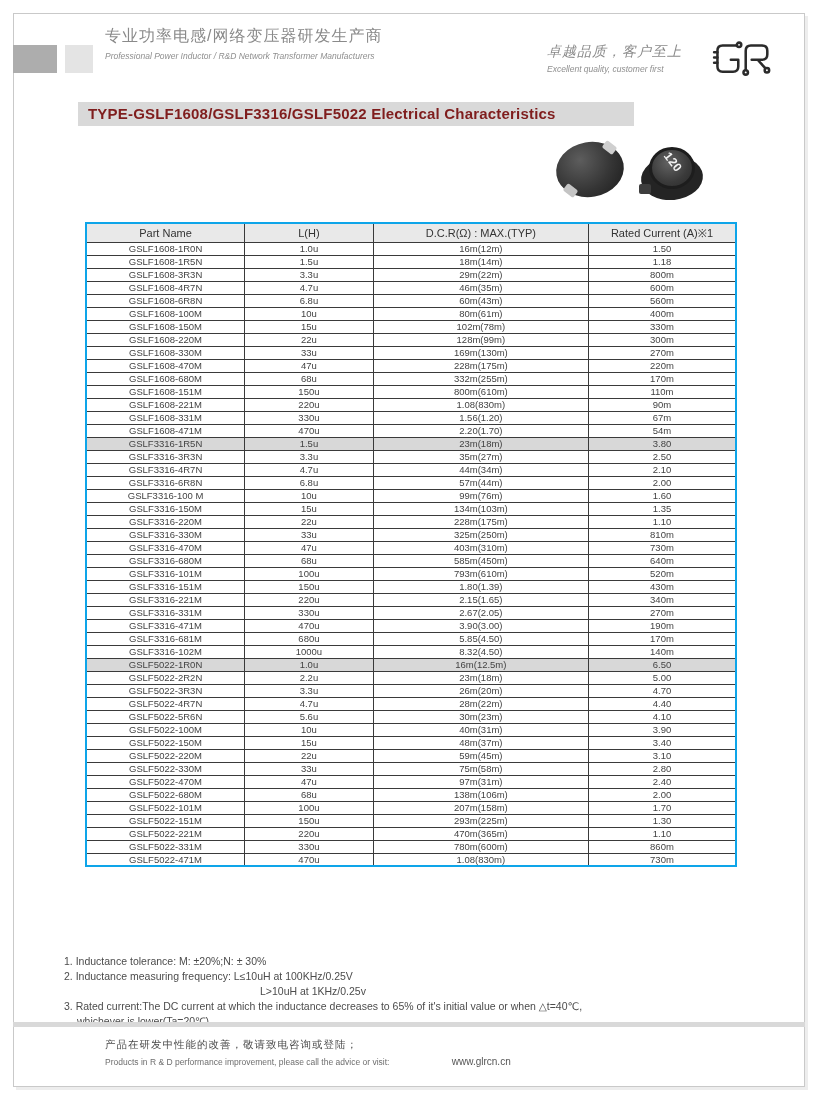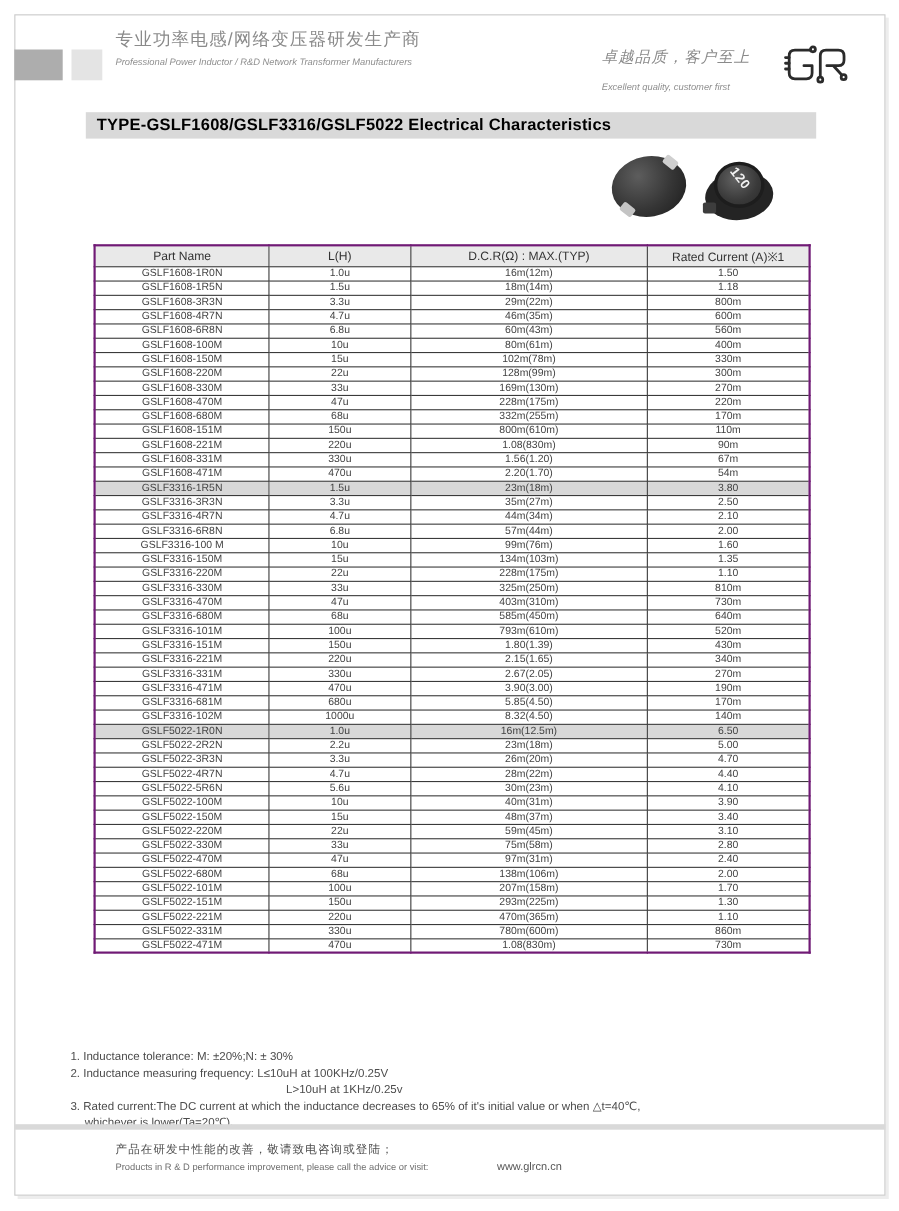--- a/index.html
+++ b/index.html
@@ -10,27 +10,27 @@
     border:1px solid #c9c9c9; background:#fff; box-shadow:3px 3px 0 rgba(0,0,0,.07); }
 
   
   .sq-dark  { position:absolute; left:13px; top:45px; width:44px; height:28px; background:#adadad; }
   .sq-light { position:absolute; left:65px; top:45px; width:28px; height:28px; background:#e4e4e4; }
   .company  { position:absolute; left:105px; top:26px; }
   .company .cn { font-size:16px; color:#8a8a8a; letter-spacing:1px; }
   .company .en { font-size:8.5px; color:#8f8f8f; font-style:italic; margin-top:4px; }
   .slogan { position:absolute; left:547px; top:43px; }
   .slogan .cn { font-size:14px; color:#8a8a8a; font-style:italic; letter-spacing:1px; }
-  .slogan .en { font-size:8.5px; color:#8f8f8f; font-style:italic; margin-top:13px; }
+  .slogan .en { font-size:8.5px; color:#8f8f8f; font-style:italic; margin-top:3px; }
   .logo { position:absolute; left:710px; top:38px; }
 
   
-  .title-bar { position:absolute; left:78px; top:102px; width:664px; height:24px;
+  .title-bar { position:absolute; left:78px; top:102px; width:556px; height:24px;
     background:#d9d9d9; line-height:24px; padding-left:10px;
-    font-size:15px; font-weight:bold; color:#000000; letter-spacing:.2px; }
+    font-size:15px; font-weight:bold; color:#7f1d1d; letter-spacing:.2px; }
 
   
   .photo-a { position:absolute; left:556px; top:140px; width:70px; height:62px; }
   .photo-a .body { position:absolute; left:0; top:2px; width:68px; height:55px; border-radius:50%;
     background:radial-gradient(circle at 38% 30%, #5d5d5d, #353535 55%, #1d1d1d 95%);
     transform:rotate(-10deg); }
   .photo-a .pad1 { position:absolute; left:47px; top:3px; width:13px; height:9px; background:#cfcfcf;
     border-radius:2px; transform:rotate(38deg); }
   .photo-a .pad2 { position:absolute; left:8px; top:46px; width:13px; height:9px; background:#c4c4c4;
     border-radius:2px; transform:rotate(38deg); }
@@ -43,21 +43,21 @@
   .photo-b .marking { position:absolute; left:15px; top:9px; width:34px; text-align:center;
     color:#f2f2f2; font-weight:bold; font-size:12px; transform:rotate(52deg); letter-spacing:.5px; }
   .photo-b .term { position:absolute; left:-2px; top:38px; width:12px; height:10px; background:#3d3d3d;
     border-radius:2px; }
 
   
   .parts-table { position:absolute; left:85px; top:222px; width:652px;
     border-collapse:collapse; table-layout:fixed; }
   .parts-table th, .parts-table td { border:1px solid #3a3a3a; text-align:center;
     color:#434343; overflow:hidden; white-space:nowrap; }
-  .parts-table { border:2px solid #701a75; }
+  .parts-table { border:2px solid #0ea5e9; }
   .parts-table th { height:19px; font-size:11px; font-weight:normal; background:#e9e9e9; color:#333; }
   .parts-table td { height:13px; font-size:9.5px; }
   .parts-table tr.shaded td { background:#d8d8d8; }
   .col1 { width:24.4%; } .col2 { width:19.8%; } .col3 { width:33.1%; } .col4 { width:22.7%; }
 
   
   .notes { position:absolute; left:64px; top:954px; font-size:10.5px; color:#4c4c4c; }
   .notes .note-line { line-height:15px; }
 
   

